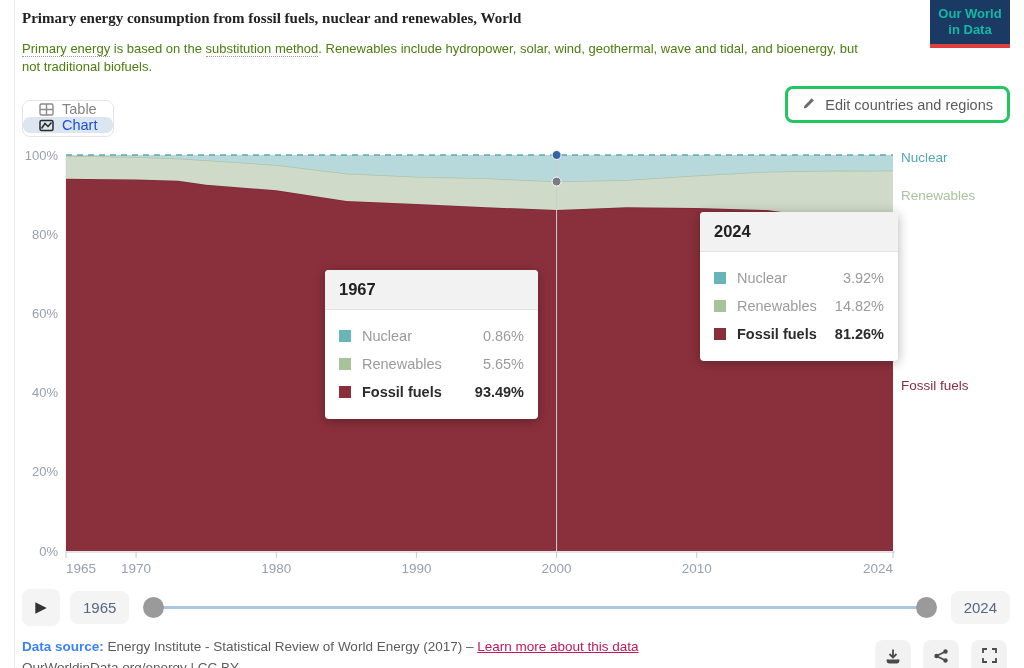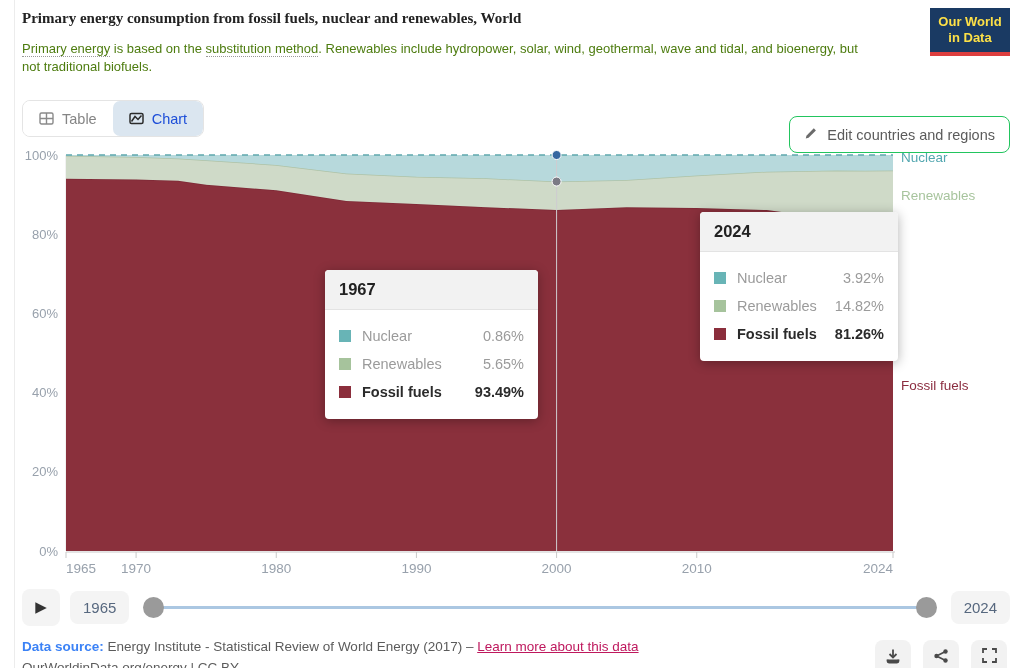--- a/index.html
+++ b/index.html
@@ -6,33 +6,33 @@
   body { font-family: "Liberation Sans", sans-serif; background: #fff; }
   #app { position: relative; width: 1024px; height: 668px; background: #fff; overflow: hidden; }
   .frame-line { position: absolute; left: 14px; top: 0; bottom: 0; width: 1px; background: #ececec; }
 
   
   .title { position: absolute; left: 22px; top: 10px; width: 890px;
            font-family: "Liberation Serif", serif; font-weight: bold; font-size: 15px; color: #222; }
   .subtitle { position: absolute; left: 22px; top: 40px; width: 852px;
               font-size: 13px; line-height: 1.4; color: #4d7c0f; }
   .dotted-u { border-bottom: 1px dotted #9a9a9a; }
-  .logo { position: absolute; left: 930px; top: 8px; width: 80px; padding: 6px 4px 5px;
+  .logo { position: absolute; left: 930px; top: 0; width: 80px; padding: 6px 4px 5px;
           background: #1a3a63; border-bottom: 4px solid #dd3e3e; text-align: center;
-          color: #fde047; font-weight: bold; font-size: 13px; line-height: 1.25; cursor: pointer; }
+          color: #14b8a6; font-weight: bold; font-size: 13px; line-height: 1.25; cursor: pointer; }
 
   
   .tabs { position: absolute; left: 22px; top: 100px; height: 37px; display: flex;
-          border: 1px solid #e4e4e4; border-radius: 8px; overflow: hidden; background:#fff; }
+          border: 1px solid #e4e4e4; border-radius: 8px; overflow: hidden; background:#fff;flex-direction:column; }
   .tab { display: flex; align-items: center; gap: 8px; padding: 0 16px; font-size: 14.5px;
          color: #858585; cursor: pointer; background: #fff; border: none; }
   .tab.active { background: #dbe6f0; color: #1d4ed8; border-radius: 7px; }
   .tab svg { display: block; }
-  .edit-btn { position: absolute; right: 14px; top: 116px; height: 37px; display: flex;
-              align-items: center; gap: 9px; padding: 0 14px; border: 1px solid #22c55e;
+  .edit-btn { position: absolute; right: 14px; top: 86px; height: 37px; display: flex;
+              align-items: center; gap: 9px; padding: 0 14px; border: 3px solid #22c55e;
               border-radius: 8px; background: #fff; font-size: 14.5px; color: #5b5b5b; cursor: pointer; }
 
   
   #chart-svg { position: absolute; left: 0; top: 145px; }
   .entity-label { position: absolute; font-size: 13.5px; }
   .lbl-nuclear { left: 901px; top: 150px; color: #53a7b0; }
   .lbl-renewables { left: 901px; top: 188px; color: #a7c49d; }
   .lbl-fossil { left: 901px; top: 378px; color: #8b2d40; }
 
   

